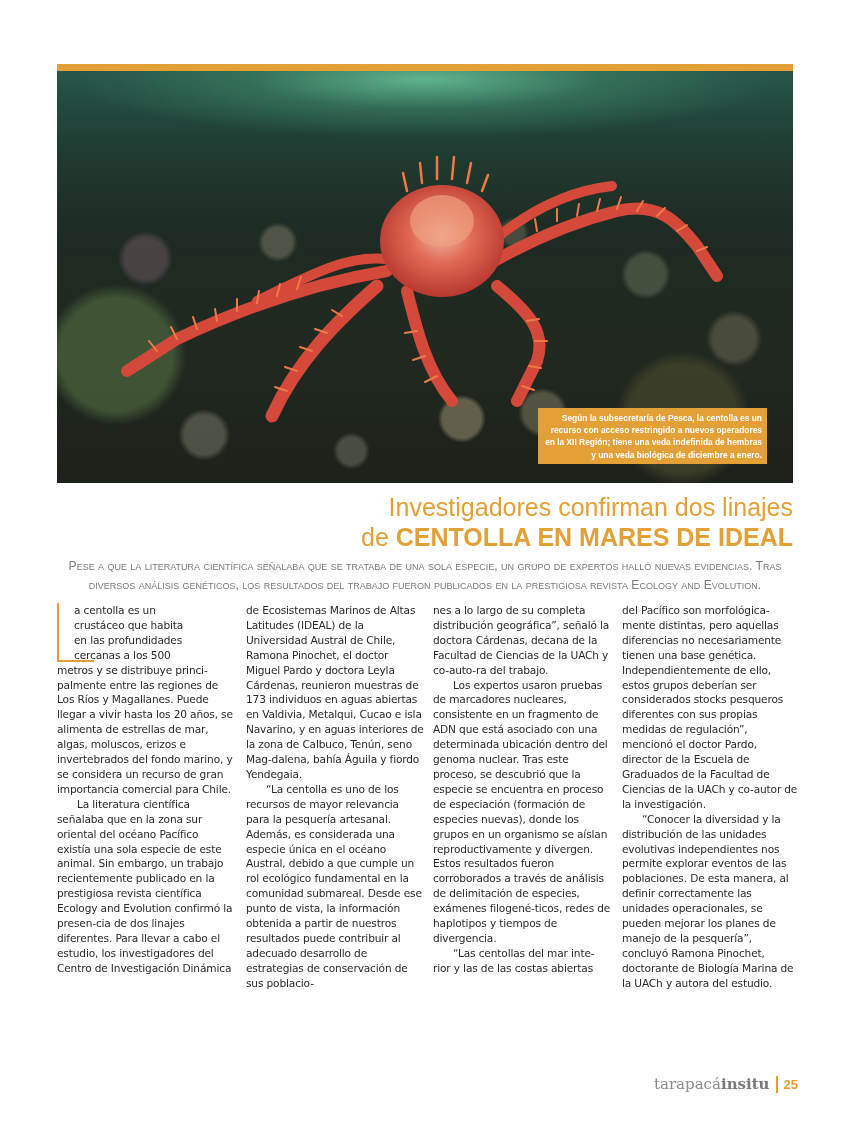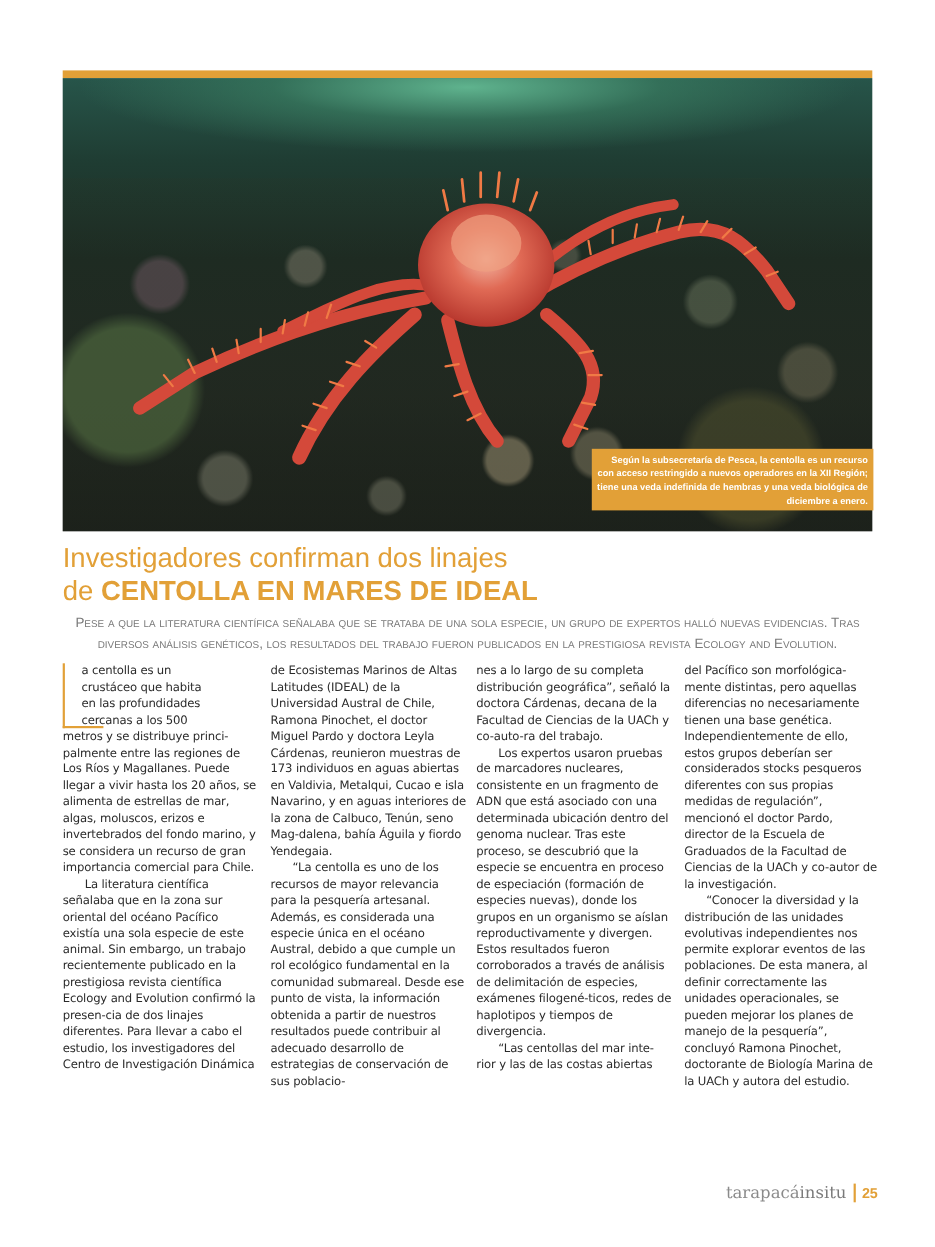--- a/index.html
+++ b/index.html
@@ -26,28 +26,28 @@
       radial-gradient(circle at 66% 78%, rgba(160,150,120,0.4) 0 3.5%, transparent 4.5%),
       radial-gradient(circle at 20% 85%, rgba(150,150,130,0.4) 0 3%, transparent 4%),
       radial-gradient(circle at 40% 90%, rgba(140,140,120,0.4) 0 2.5%, transparent 3.5%),
       radial-gradient(circle at 8% 60%, rgba(90,120,70,0.55) 0 8%, transparent 10%),
       radial-gradient(circle at 85% 80%, rgba(90,90,50,0.45) 0 8%, transparent 10%),
       linear-gradient(180deg, rgba(40,55,40,0.2), rgba(30,35,28,0.6));
   }
   .crab { position: absolute; left: 0; top: 0; width: 736px; height: 412px; }
 
   .caption {
-    position: absolute; left: 538px; top: 408px; width: 256px; height: 56px;
+    position: absolute; left: 538px; top: 408px; width: 229px; height: 56px;
     background: #e2a037; color: #ffffff; text-align: right;
     font-family: "Liberation Sans", sans-serif; font-weight: bold; font-size: 8.4px; line-height: 12.2px;
     padding: 4px 5px 0 4px;
   }
 
   .headline {
-    position: absolute; left: 57px; top: 492px; width: 736px; text-align: left;
+    position: absolute; left: 57px; top: 492px; width: 736px; text-align: right;
     color: #e2a037; font-family: "Liberation Sans", sans-serif; font-size: 25px; line-height: 30px; font-weight: normal;
   }
   .headline .bold { font-weight: bold; }
 
   .lede {
     position: absolute; left: 57px; top: 557px; width: 736px; text-align: center;
     color: #7a7a7a; font-family: "Liberation Sans", sans-serif; font-size: 12.2px; line-height: 19px;
     font-variant: small-caps;
   }
 
@@ -67,21 +67,21 @@
   .dropcap-bracket {
     position: absolute; left: 57px; top: 603px; width: 37px; height: 59px;
     border-left: 2px solid #e2a037; border-bottom: 2px solid #e2a037;
   }
   .c1 .line.inset { padding-left: 17px; }
 
   .footer {
     position: absolute; right: 52px; top: 1075px; font-family: "DejaVu Serif", serif; font-size: 15px; color: #8a8a8a;
     display: flex; align-items: center; gap: 4px;
   }
-  .footer .brand-bold { font-weight: normal; color: #7a7a7a; text-align: right; }
+  .footer .brand-bold { font-weight: bold; color: #7a7a7a; text-align: right; }
   .footer .sep { width: 2px; height: 17px; background: #e2a037; display: inline-block; margin: 0 2px; }
   .footer .page { font-family: "Liberation Sans", sans-serif; font-weight: bold; color: #e2a037; font-size: 13px; }
 </style>
 </head>
 <body>
 
 <div class="top-bar"></div>
 
 <div class="photo">
   <div class="seabed"></div>

